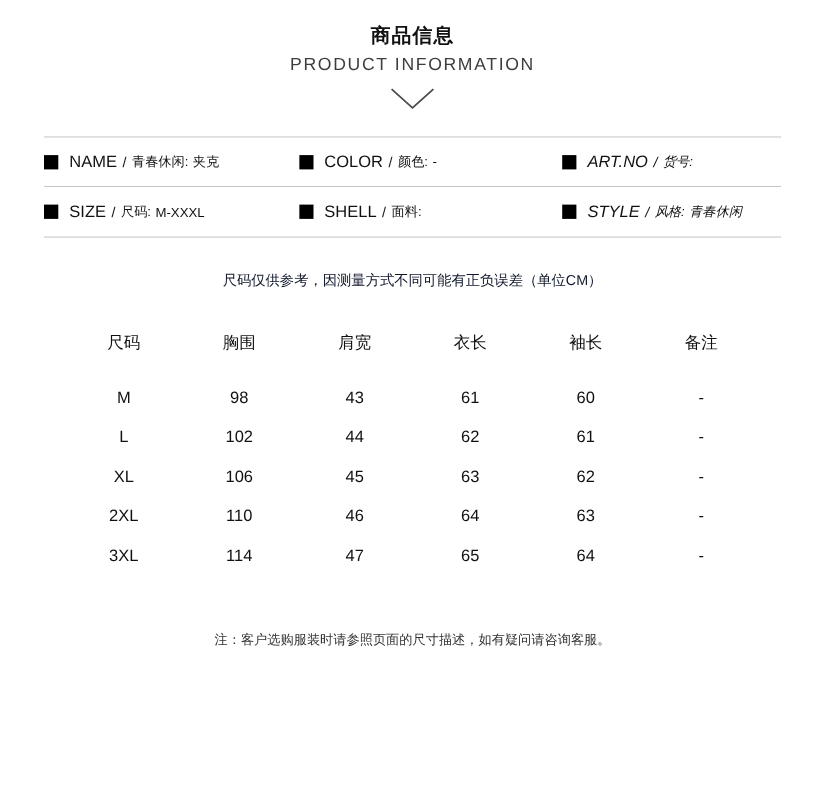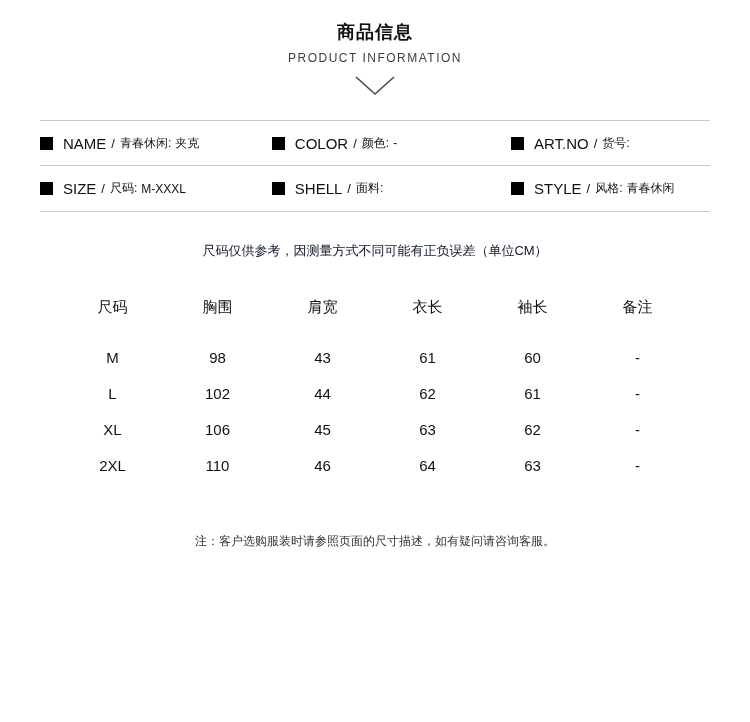--- a/index.html
+++ b/index.html
@@ -17,39 +17,39 @@
   .sec1 { padding-top: 20px; }
   .sec2 { padding-top: 62px; }
   .sec-title {
     font-size: 18px;
     font-weight: bold;
     color: #111;
     letter-spacing: 1px;
   }
   .sec-sub {
     margin-top: 7px;
-    font-size: 12px;
+    font-size: 16px;
     color: #3d3d3d;
     letter-spacing: 1.5px;
   }
   .chevron-wrap { margin-top: 9px; line-height: 0; }
   .chevron-wrap svg { display: inline-block; }
 
   
   .info-table {
     margin: 22px 40px 0 40px;
     border-top: 1px solid #c9c9c9;
     border-bottom: 1px solid #c9c9c9;
   }
   .info-row { display: flex; height: 45px; align-items: center; text-align: right; }
   .info-row.first { border-bottom: 1px solid #c9c9c9; }
   .info-cell { display: flex; align-items: center; overflow: hidden; }
   .col1 { width: 34.6%; }
   .col2 { width: 35.7%; }
-  .col3 { width: 29.7%; }
+  .col3 { width: 29.7%; font-style: italic; }
   .sq {
     width: 13px; height: 13px;
     background: #000;
     margin-right: 10px;
     flex: none;
   }
   .en-label { font-size: 15px; color: #111; white-space: nowrap; }
   .sep { margin: 0 5px; font-size: 13px; color: #111; }
   .cn-label { font-size: 12px; color: #111; white-space: nowrap; }
   .cn-value { font-size: 12px; color: #111; margin-left: 4px; white-space: nowrap; }
@@ -195,18 +195,26 @@
         <td>-</td>
       </tr>
       <tr>
         <td>2XL</td>
         <td>110</td>
         <td>46</td>
         <td>64</td>
         <td>63</td>
         <td>-</td>
       </tr>
+      <tr>
+        <td>3XL</td>
+        <td>114</td>
+        <td>47</td>
+        <td>65</td>
+        <td>64</td>
+        <td>-</td>
+      </tr>
     </tbody>
   </table>
 
   <div class="footer-note">注：客户选购服装时请参照页面的尺寸描述，如有疑问请咨询客服。</div>
 
 </div>
 
 </body></html>

